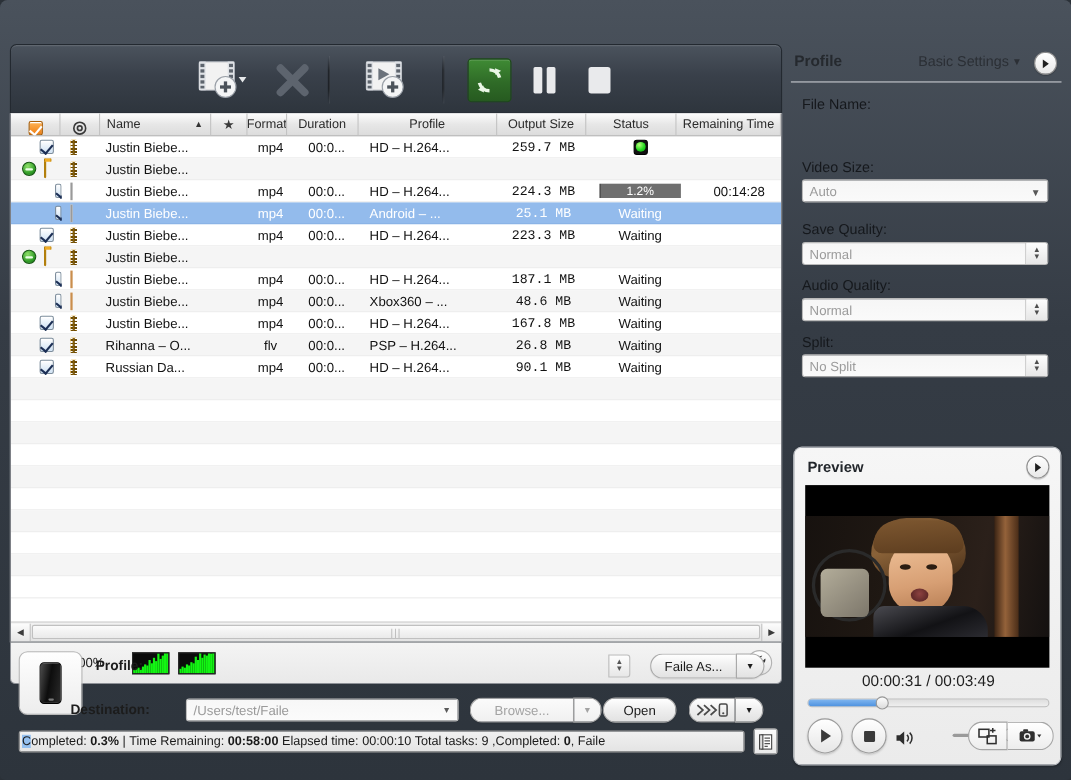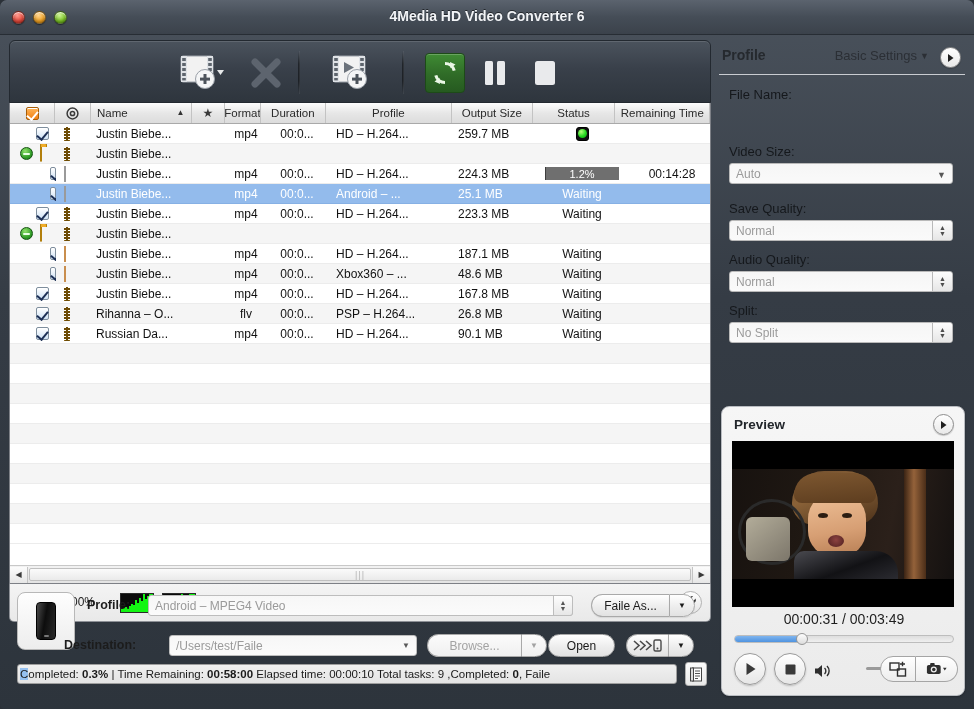--- a/index.html
+++ b/index.html
@@ -95,41 +95,41 @@
     display: flex; align-items: center;
     font-size: 11.5px; color: #2b2b2b;
     box-sizing: border-box;
   }
   .th {
     height: 20px; line-height: 20px;
     border-right: 1px solid #c3c3c3;
     box-sizing: border-box;
     padding: 0 6px;
     white-space: nowrap; overflow: hidden;
-    display: flex; align-items: center;
+    display: flex; align-items: flex-end;
   }
   .th.c { justify-content: center; }
 
   #rows { position: relative; height: 437px; overflow: hidden; }
   .row {
     position: relative; height: 20px; line-height: 20px;
     font-size: 12px; color: #121212;
     border-bottom: 1px solid #ececec;
     box-sizing: border-box;
     white-space: nowrap;
   }
   .row.odd { background: #ffffff; }
   .row.even { background: #f5f5f5; }
   .row.sel { background: #93bbec; color: #ffffff; border-bottom-color: #86b0e4; }
   .cell {
     position: absolute; top: 0; height: 19px;
     overflow: hidden; white-space: nowrap;
     display: flex; align-items: center;
   }
-  .cell.r { justify-content: flex-start; }
+  .cell.r { justify-content: center; font-family: Liberation Mono, monospace; }
   .cell.c { justify-content: center; }
 
   
   .cbx {
     width: 13px; height: 13px; border-radius: 2px;
     background: linear-gradient(#ffffff, #cfe2f4);
     border: 1px solid #7e8e9d;
     box-sizing: border-box;
     position: relative;
     box-shadow: inset 0 1px 0 #fff;
@@ -477,26 +477,20 @@
     border: 1px solid #a5a5a5; box-sizing: border-box;
     display: flex; align-items: center; justify-content: center;
   }
   svg { display: block; }
 </style>
 </head>
 <body>
 
 <div id="window">
 
-  <div id="titlebar">
-    <div class="tl" id="tl-close"></div>
-    <div class="tl" id="tl-min"></div>
-    <div class="tl" id="tl-zoom"></div>
-    <div id="title-text">4Media HD Video Converter 6</div>
-  </div>
 
   <div id="leftpane">
 
     <div id="toolbar">
       <div class="tbtn" style="left:160px;width:64px">
         <svg width="50" height="42" viewBox="0 0 50 42">
           <rect x="4" y="4" width="32" height="26" rx="2" fill="#f2f2f2" stroke="#9aa0a8" stroke-width="1"></rect>
           <rect x="4" y="4" width="6" height="26" fill="#dfe2e6"></rect>
           <g fill="#5d646d">
             <rect x="5.2" y="6" width="3.6" height="3"></rect>
@@ -1007,21 +1001,20 @@
       </div>
     </div>
   </div>
 
   <div id="bottom">
     <div id="devicebox">
       <div id="phone"></div>
     </div>
 
     <div class="fieldlabel" style="left:78px;top:10px">Profile:</div>
-    <div class="txtin" style="left:139px;top:7px;width:425px">Android – MPEG4 Video</div>
     <div class="stepper" style="left:544px;top:7px">
       <span>▲</span>
         <span>▼</span>
     </div>
     <div class="pbtn split-l" style="left:582px;top:6px;width:78px">Faile As...</div>
     <div class="pbtn split-r" style="left:660px;top:6px">
       <span style="font-size:8px">▼</span>
     </div>
 
     <div class="fieldlabel" style="left:55px;top:50px">Destination:</div>

